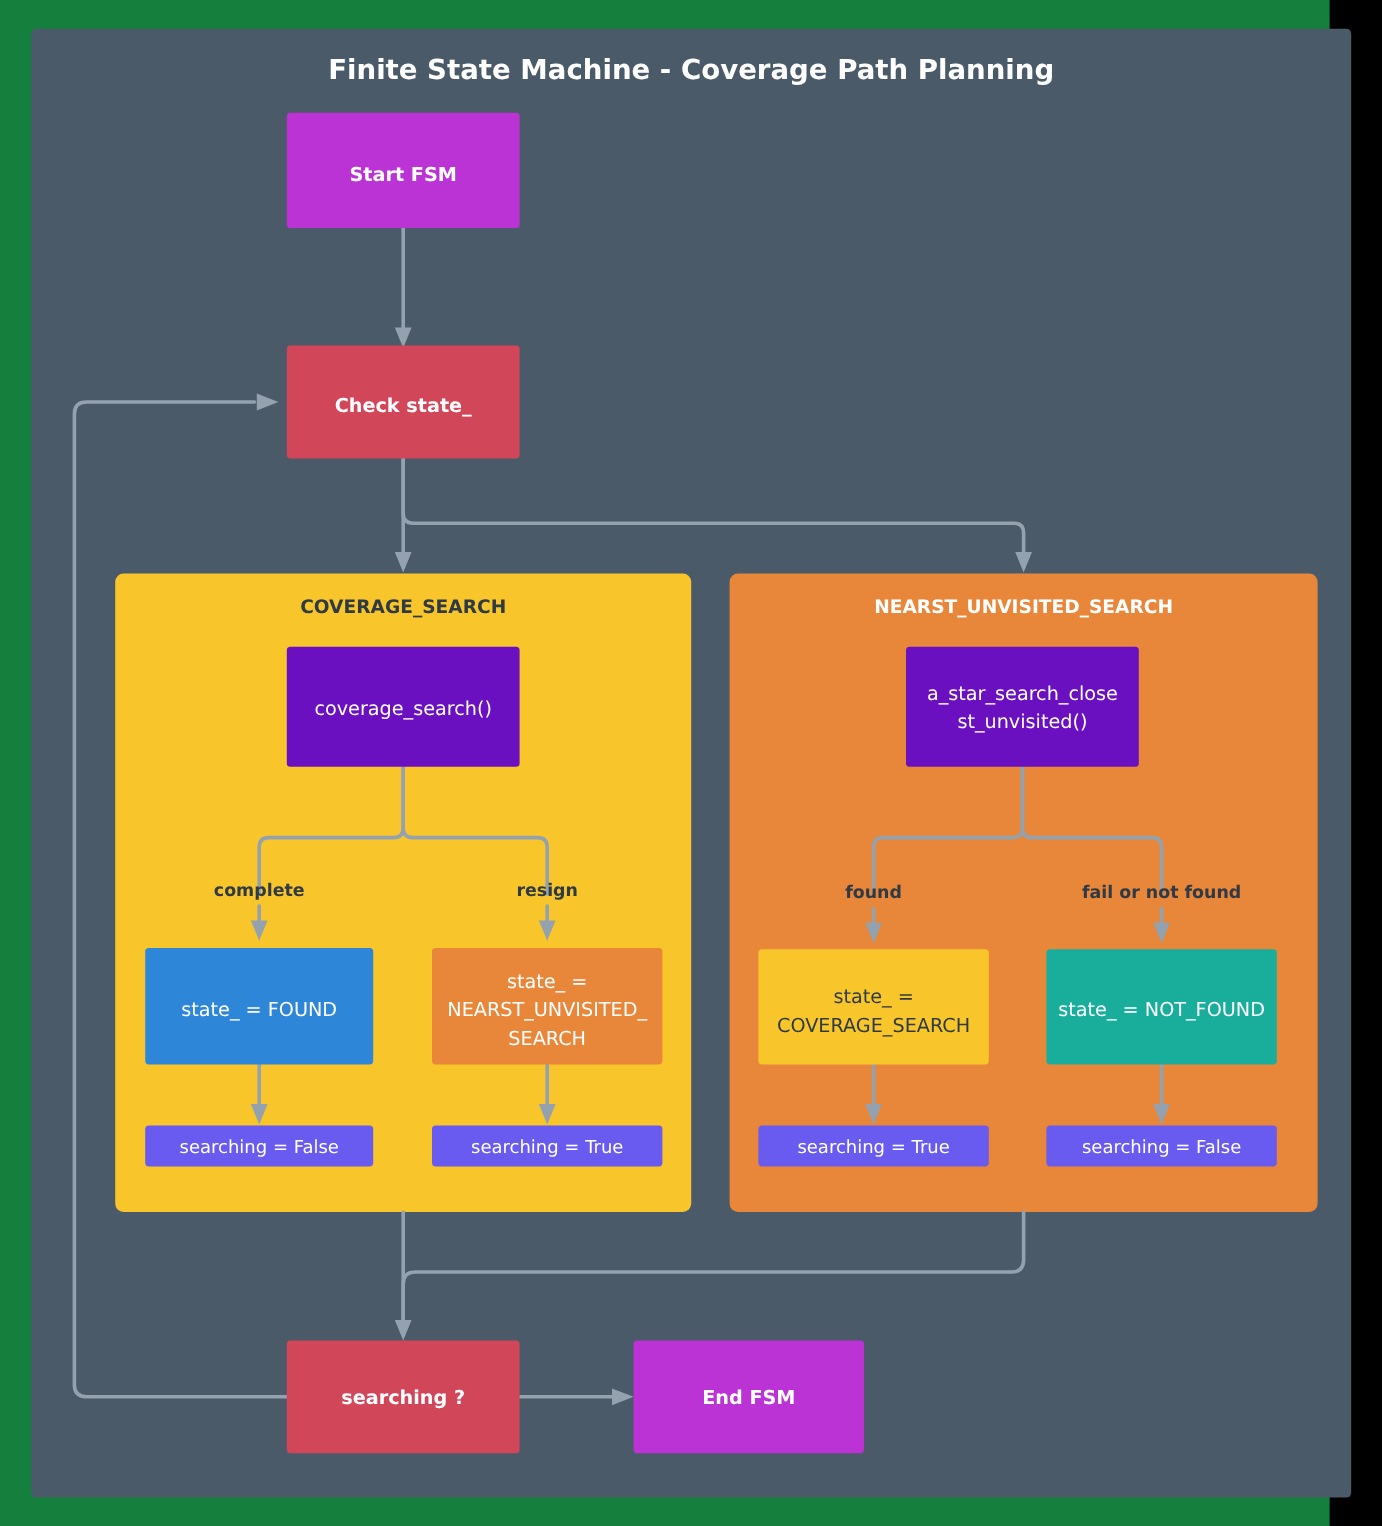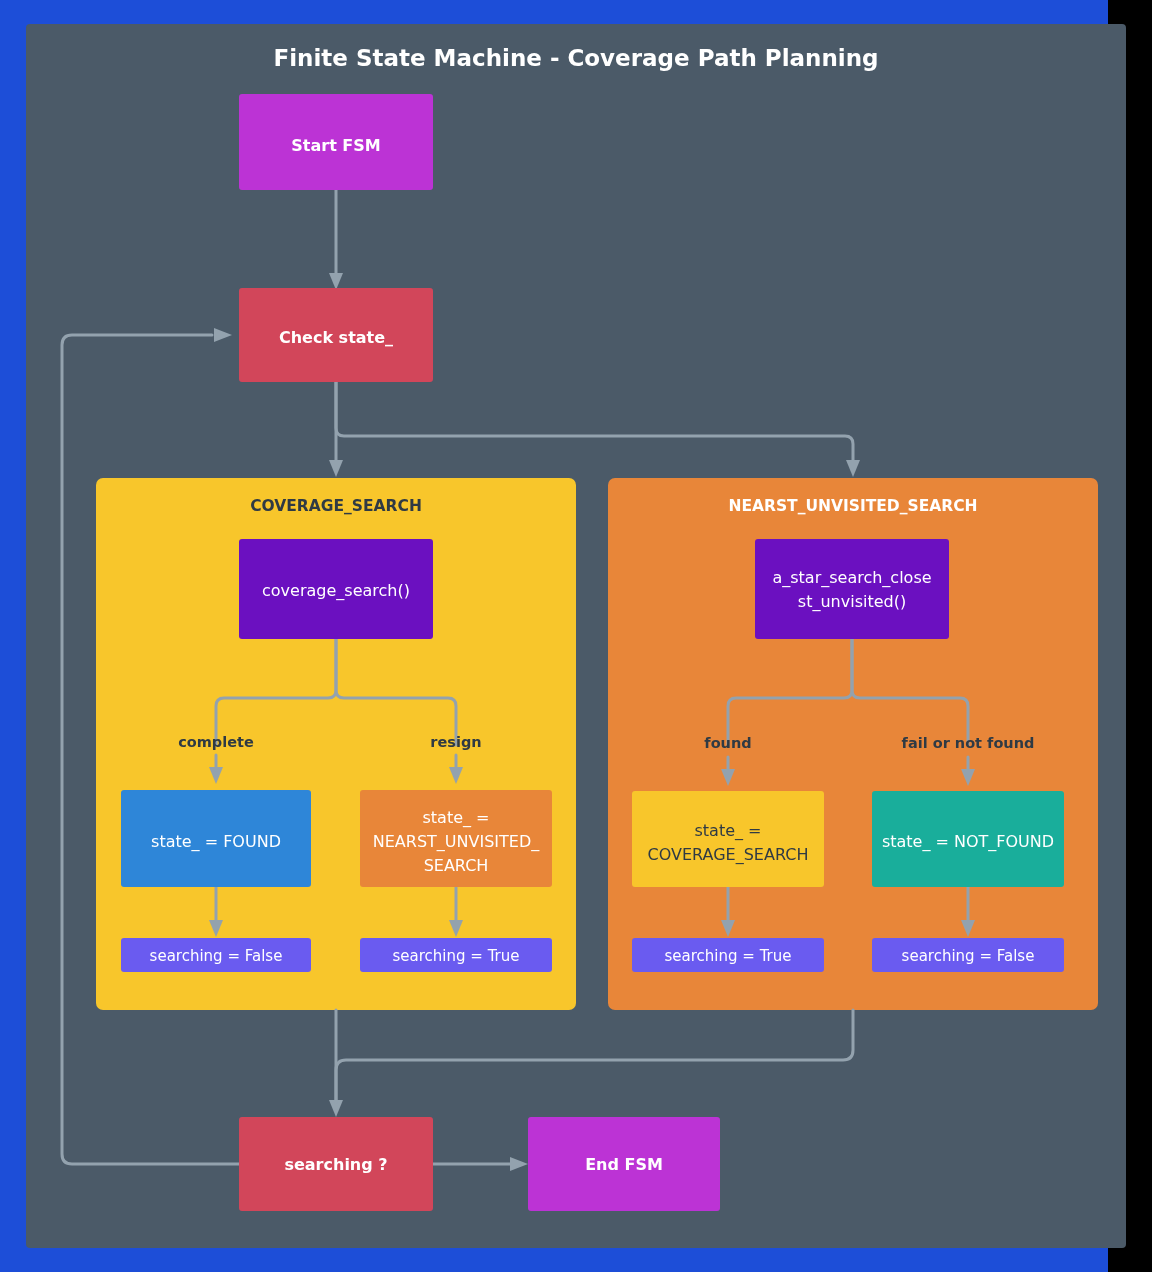--- a/index.html
+++ b/index.html
@@ -10,21 +10,21 @@
   body {
     width: 1152px;
     height: 1272px;
     overflow: hidden;
     font-family: "DejaVu Sans", "Liberation Sans", sans-serif;
   }
   #canvas {
     position: relative;
     width: 1108px;
     height: 1272px;
-    background: #1d4ed8;
+    background: #15803d;
   }
   #diagram-surface {
     position: absolute;
     left: 26px;
     top: 24px;
     width: 1100px;
     height: 1224px;
     background: #4b5a68;
     border-radius: 4px;
   }

